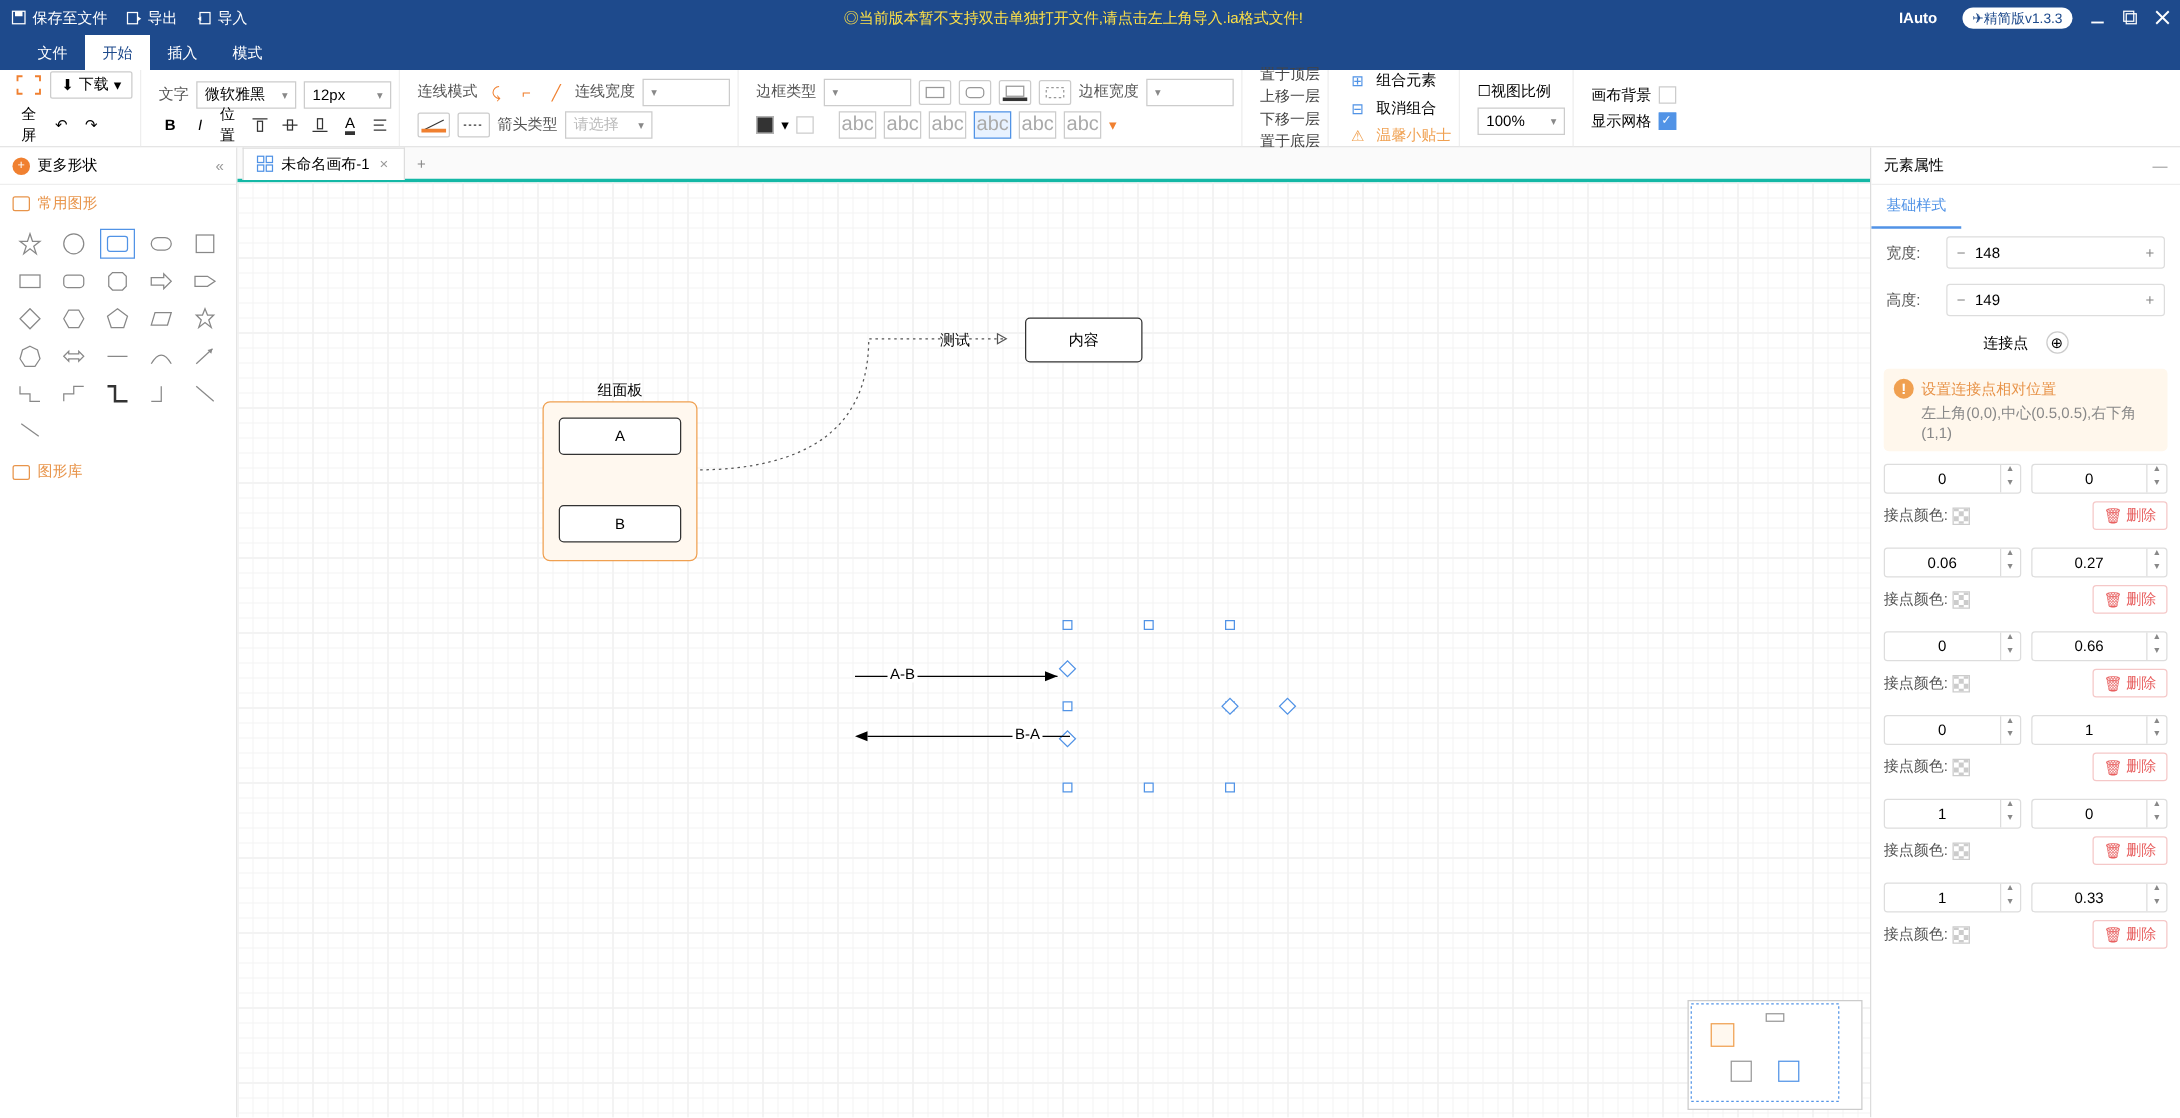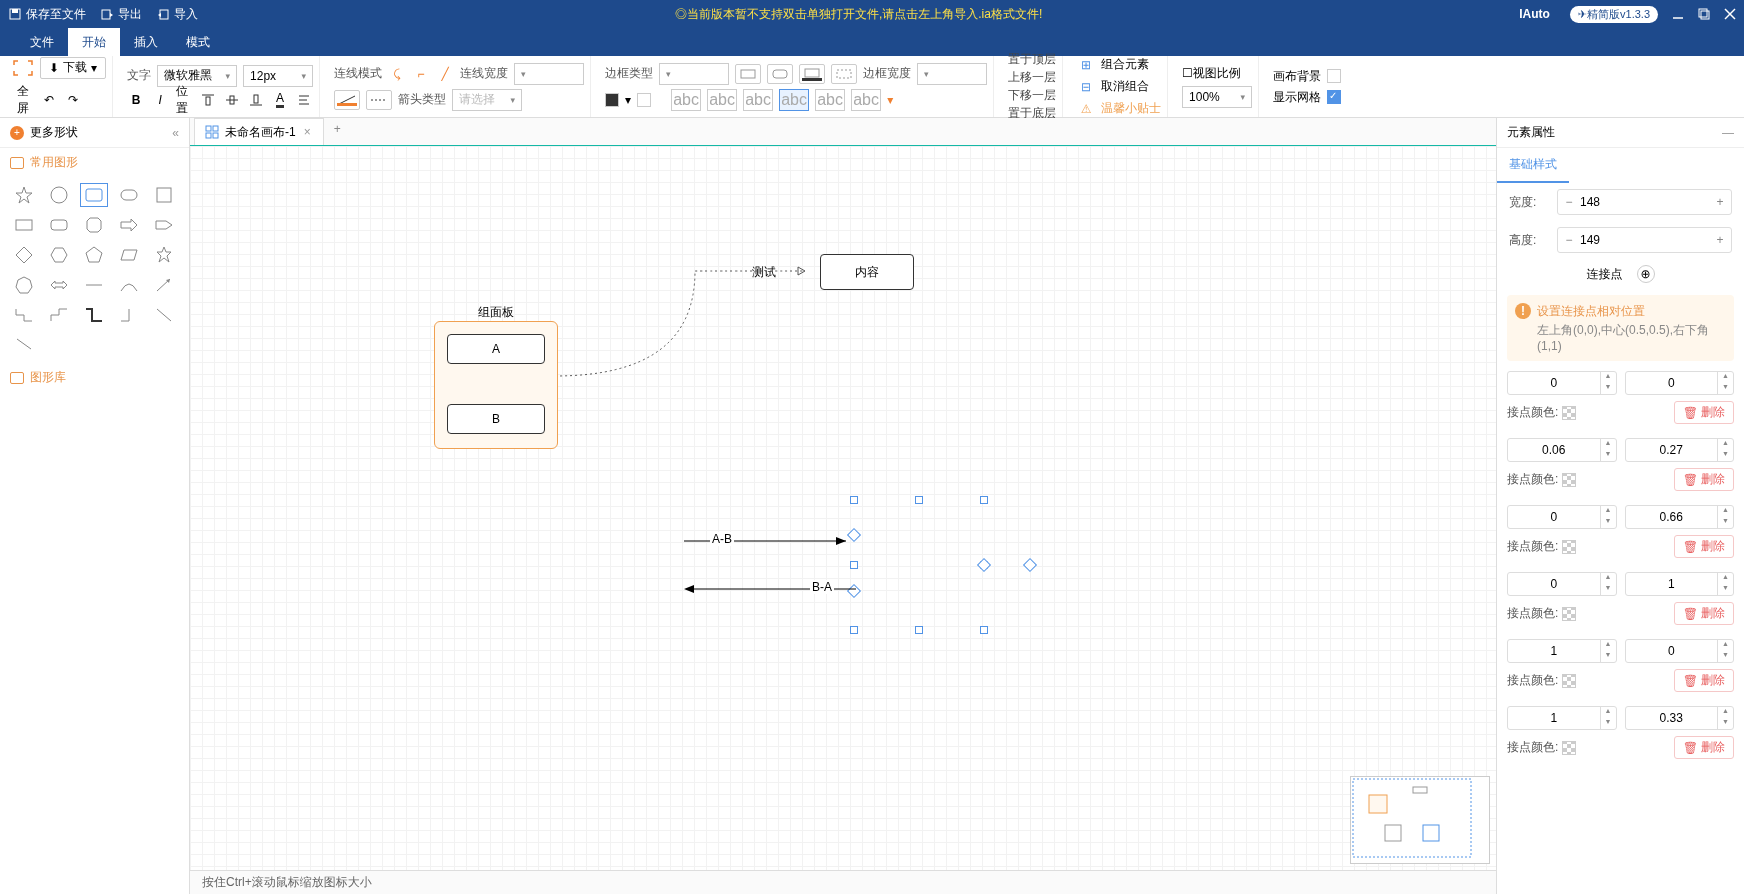--- a/index.html
+++ b/index.html
@@ -27,21 +27,21 @@
 .textbox-sample{border:1px solid #ccc;width:30px;height:22px;display:flex;align-items:center;justify-content:center;color:#aaa;font-size:16px;cursor:pointer}
 .textbox-sample.sel{border:1px solid #5193e6;background:#e8f2ff}
 .body{flex:1;display:flex;min-height:0}
 .sidebar-l{width:190px;border-right:1px solid #ddd;display:flex;flex-direction:column;background:#fff}
 .sb-header{padding:6px 10px;display:flex;align-items:center;gap:6px;border-bottom:1px solid #eee}
 .sb-section{padding:6px 10px;display:flex;align-items:center;gap:6px;color:#e8944a;cursor:pointer}
 .shape-grid{display:grid;grid-template-columns:repeat(5,1fr);gap:6px;padding:6px 10px}
 .shape-cell{width:28px;height:24px;display:flex;align-items:center;justify-content:center;cursor:pointer}
 .shape-cell.sel{border:1px solid #5193e6}
 .canvas-wrap{flex:1;display:flex;flex-direction:column;min-width:0}
-.tabs{height:28px;border-bottom:1px solid #14b8a6;display:flex;padding-left:4px;background:#fafafa}
+.tabs{height:28px;border-bottom:3px solid #14b8a6;display:flex;align-items:center;padding-left:4px;background:#fafafa}
 .tab{padding:4px 10px;border:1px solid #ddd;border-bottom:none;background:#fff;display:flex;align-items:center;gap:6px;cursor:pointer}
 .tab .close{color:#999;cursor:pointer;padding:0 2px}
 .tab-add{padding:4px 10px;color:#888;cursor:pointer}
 .canvas{flex:1;position:relative;overflow:hidden;background:#fff;background-image:linear-gradient(#f2f2f2 1px,transparent 1px),linear-gradient(90deg,#f2f2f2 1px,transparent 1px),linear-gradient(#e8e8e8 1px,transparent 1px),linear-gradient(90deg,#e8e8e8 1px,transparent 1px);background-size:12px 12px,12px 12px,60px 60px,60px 60px}
 .node{position:absolute;border:1px solid #333;background:#fff;border-radius:4px;display:flex;align-items:center;justify-content:center}
 .handle{position:absolute;width:8px;height:8px;border:1px solid #5193e6;background:#fff}
 .port{position:absolute;width:10px;height:10px;border:1px solid #5193e6;background:#fff;transform:rotate(45deg)}
 .group-panel{position:absolute;border:1.5px solid #f0a050;background:#fff8ef;border-radius:6px}
 .sidebar-r{width:248px;border-left:1px solid #ddd;display:flex;flex-direction:column;background:#fff;overflow:hidden}
 .sr-title{padding:6px 10px;border-bottom:1px solid #eee;display:flex;align-items:center;gap:4px}
@@ -535,23 +535,20 @@
         <div class="minimap">
           <svg width="140" height="88">
               <rect x="18" y="18" width="18" height="18" fill="#fff8ef" stroke="#f0a050"></rect>
               <rect x="62" y="10" width="14" height="6" fill="none" stroke="#999"></rect>
               <rect x="34" y="48" width="16" height="16" fill="none" stroke="#999"></rect>
               <rect x="72" y="48" width="16" height="16" fill="none" stroke="#5193e6"></rect>
               <rect x="2" y="2" width="118" height="78" fill="none" stroke="#5193e6" stroke-dasharray="2 2"></rect>
             </svg>
         </div>
       </div>
-      <div class="statusbar">
-          <span>按住Ctrl+滚动鼠标缩放图标大小</span>
-        </div>
     </div>
 
     <div class="sidebar-r">
       <div class="sr-title">
           <span>元素属性</span>
           <span style="flex:1"></span>
           <span style="color:#999">—</span>
         </div>
       <div><span class="sr-tab">基础样式</span></div>
       <div class="scrollarea">

